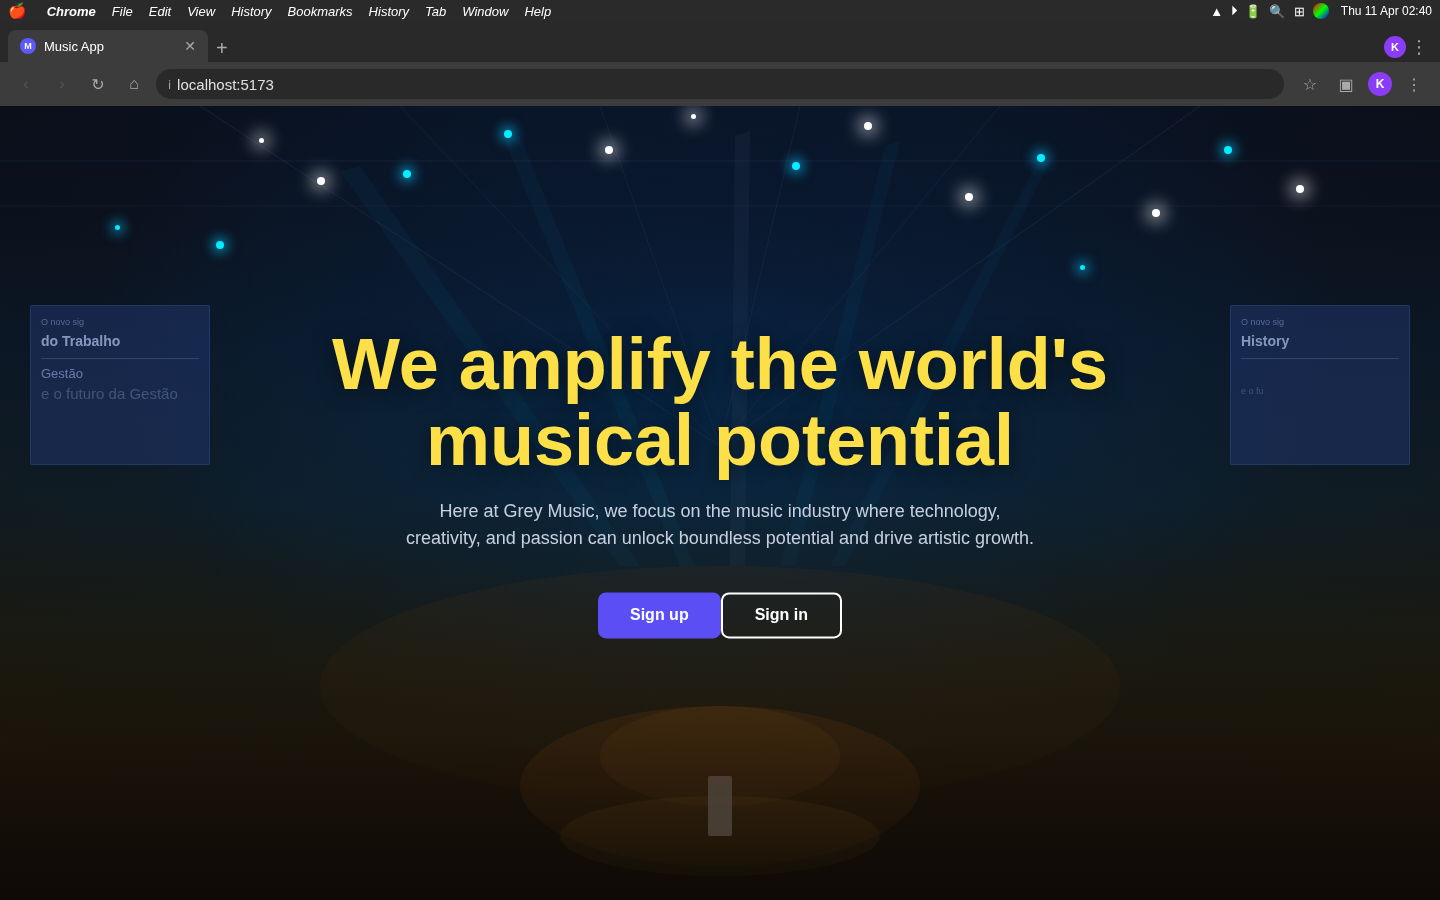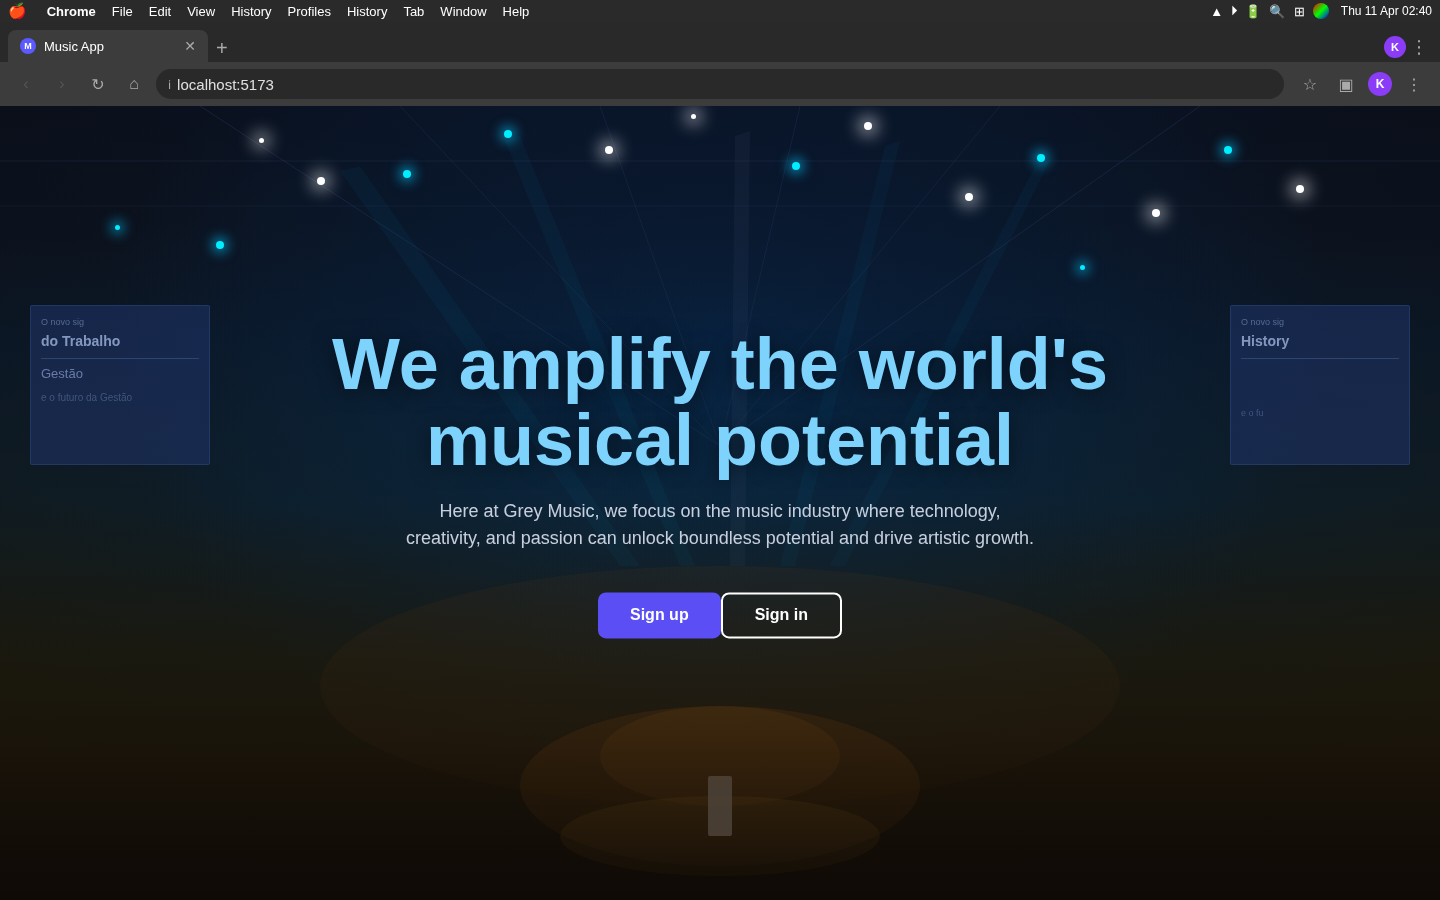--- a/index.html
+++ b/index.html
@@ -10,21 +10,21 @@
       height: 22px;
       background: #2a2a2a;
       display: flex;
       align-items: center;
       padding: 0 8px;
       gap: 16px;
       font-size: 13px;
       color: #fff;
     }
     .menubar-apple { font-size: 15px; margin-right: 4px; }
-    .menubar-item { font-size: 13px; color: #fff; cursor: default; }
+    .menubar-item { font-size: 13px; color: #fff; cursor: default; font-style: italic; }
     .menubar-item.bold { font-weight: 600; }
     .menubar-right { margin-left: auto; display: flex; align-items: center; gap: 12px; font-size: 12px; }
     .menubar-time { font-weight: 500; }
 
     
     .tabbar {
       height: 40px;
       background: #292929;
       display: flex;
       align-items: flex-end;
@@ -151,21 +151,21 @@
       transform: translate(-50%, -50%);
       text-align: center;
       color: #fff;
       width: 900px;
       margin-top: -20px;
     }
     .hero-title {
       font-size: 72px;
       font-weight: 900;
       line-height: 1.05;
-      color: #7dd3fc;
+      color: #fde047;
       text-shadow: 0 2px 20px rgba(0,0,0,0.5);
       margin-bottom: 20px;
     }
     .hero-subtitle {
       font-size: 18px;
       color: rgba(220,225,240,0.9);
       line-height: 1.5;
       margin-bottom: 40px;
       max-width: 640px;
       margin-left: auto;
@@ -238,21 +238,21 @@
 </head>
 <body>
 
 <div class="menubar">
   <span class="menubar-apple">🍎</span>
   <span class="menubar-item bold">Chrome</span>
   <span class="menubar-item">File</span>
   <span class="menubar-item">Edit</span>
   <span class="menubar-item">View</span>
   <span class="menubar-item">History</span>
-  <span class="menubar-item">Profiles</span>
+  <span class="menubar-item">Bookmarks</span>
   <span class="menubar-item">History</span>
   <span class="menubar-item">Tab</span>
   <span class="menubar-item">Window</span>
   <span class="menubar-item">Help</span>
   <div class="menubar-right">
     <span style="display:flex;gap:8px;align-items:center;">
       <span style="font-size:13px;">▲</span>
       <span style="font-size:13px;">⏵</span>
       <span style="font-size:13px;">🔋</span>
       <span style="font-size:13px;">🔍</span>
@@ -343,29 +343,29 @@
   <div class="deco-light white" style="top:4%;left:18%;width:5px;height:5px;"></div>
   <div class="deco-light" style="top:20%;left:75%;width:5px;height:5px;"></div>
   <div class="deco-light white" style="top:1%;left:48%;width:5px;height:5px;"></div>
 
   <div class="side-screen-left">
     <div class="screen-text">
       <div style="font-size:9px;color:rgba(150,170,220,0.5);margin-bottom:4px;">O novo sig</div>
       <div style="font-size:14px;font-weight:bold;color:rgba(180,200,240,0.7);">do Trabalho</div>
       <div style="height:1px;background:rgba(100,140,200,0.3);margin:6px 0;"></div>
       <div style="font-size:13px;color:rgba(160,180,230,0.6);">Gestão</div>
-      <div style="font-size:10px;color:rgba(130,150,200,0.4);margin-top:8px;">e o futuro da Gestão</div>
+      <div style="font-size:15px;color:rgba(130,150,200,0.4);">e o futuro da Gestão</div>
     </div>
   </div>
   <div class="side-screen-right">
     <div class="screen-text">
       <div style="font-size:9px;color:rgba(150,170,220,0.5);margin-bottom:4px;">O novo sig</div>
       <div style="font-size:14px;font-weight:bold;color:rgba(180,200,240,0.7);">History</div>
       <div style="height:1px;background:rgba(100,140,200,0.3);margin:6px 0;"></div>
-      <div style="font-size:9px;color:rgba(130,150,200,0.4);margin-top:48px;">e o fu</div>
+      <div style="font-size:9px;color:rgba(130,150,200,0.4);margin-top:26px;">e o fu</div>
     </div>
   </div>
 
   <div class="crowd-silhouette"></div>
 
   <div class="stage-speaker"></div>
 
   <div class="hero-content">
     <h1 class="hero-title">We amplify the world's musical potential</h1>
     <p class="hero-subtitle">Here at Grey Music, we focus on the music industry where technology, creativity, and passion can unlock boundless potential and drive artistic growth.</p>

